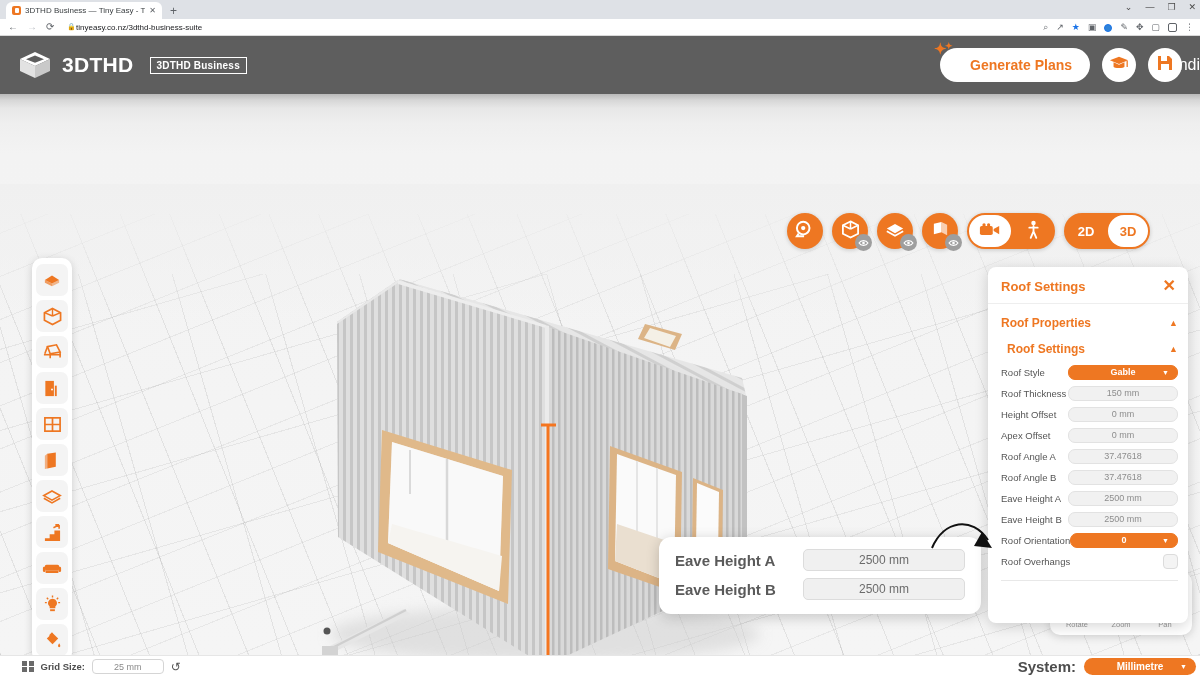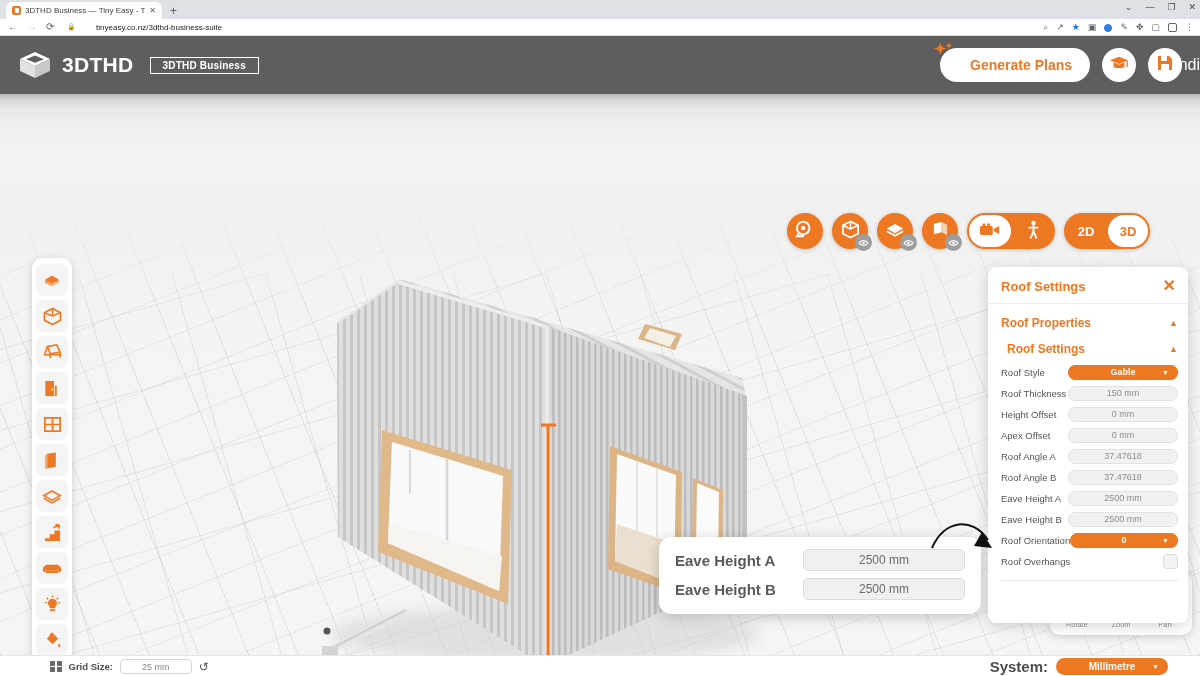--- a/index.html
+++ b/index.html
@@ -61,21 +61,21 @@
     align-items: center;
     gap: 9px;
     padding: 0 8px;
     border-bottom: 1px solid #d9d9d9;
     position: relative;
   }
   .nav-btn { font-size: 10px; color: #5f6368; cursor: pointer; line-height: 1; }
   .nav-btn.disabled { color: #bdc1c6; }
   .omnibox {
     flex: none; width: 260px; height: 12px;
-    display: flex; align-items: center; gap: 20px;
+    display: flex; align-items: center; gap: 0;
     margin-left: 4px;
   }
   .lock-icon { font-size: 7px; color: #5f6368; }
   .omni-url { font-size: 8px; color: #202124; white-space: nowrap; }
   .toolbar-right {
     position: absolute; right: 6px; top: 0; height: 17px;
     display: flex; align-items: center; gap: 8px;
     font-size: 9px; color: #5f6368;
   }
   .tb-ic { cursor: pointer; line-height: 1; }
@@ -100,21 +100,21 @@
   }
   .brand { display: flex; align-items: center; gap: 10px; }
   .brand-cube { width: 34px; height: 30px; position: relative; }
   .brand-name {
     color: #fff; font-size: 21px; font-weight: bold;
     letter-spacing: 0.3px;
   }
   .brand-badge {
     border: 1.5px solid #fff; color: #fff;
     font-size: 10px; font-weight: bold;
-    padding: 2px 12px; margin-left: 6px;
+    padding: 2px 6px; margin-left: 6px;
     letter-spacing: 0.2px;
   }
   .project-title {
     position: absolute; left: 0; right: 0; text-align: right;
     color: #fff; font-size: 16px; pointer-events: none;
   }
   .header-right {
     margin-left: auto; display: flex; align-items: center; gap: 12px;
     position: relative; z-index: 2;
   }
@@ -306,21 +306,21 @@
     padding: 8px 10px 6px 10px;
     display:flex; gap: 10px; z-index: 6;
   }
   .nav-item { display:flex; flex-direction:column; align-items:center; gap:2px; cursor:pointer; }
   .nav-item-label { font-size: 7.5px; color: #9a9a9a; }
 
   
   .statusbar {
     height: 22px; background: #ffffff;
     display: flex; align-items: center;
-    padding: 0 32px; position: relative;
+    padding: 0 4px; position: relative;
     border-top: 1px solid #e6e6e6;
   }
   .grid-ctl { display:flex; align-items:center; gap:7px; margin-left: 18px; }
   .grid-glyph { display:grid; grid-template-columns: 5px 5px; grid-template-rows: 5px 5px; gap:1.5px; }
   .grid-glyph i { background:#6a6a6a; display:block; }
   .grid-label { font-size: 9.5px; color: #4d4d4d; font-weight: bold; }
   .grid-field {
     width: 72px; height: 15px; border-radius: 4px;
     border: 1px solid #d5d5d5; background: #fff;
     display:flex; align-items:center; justify-content:center;

